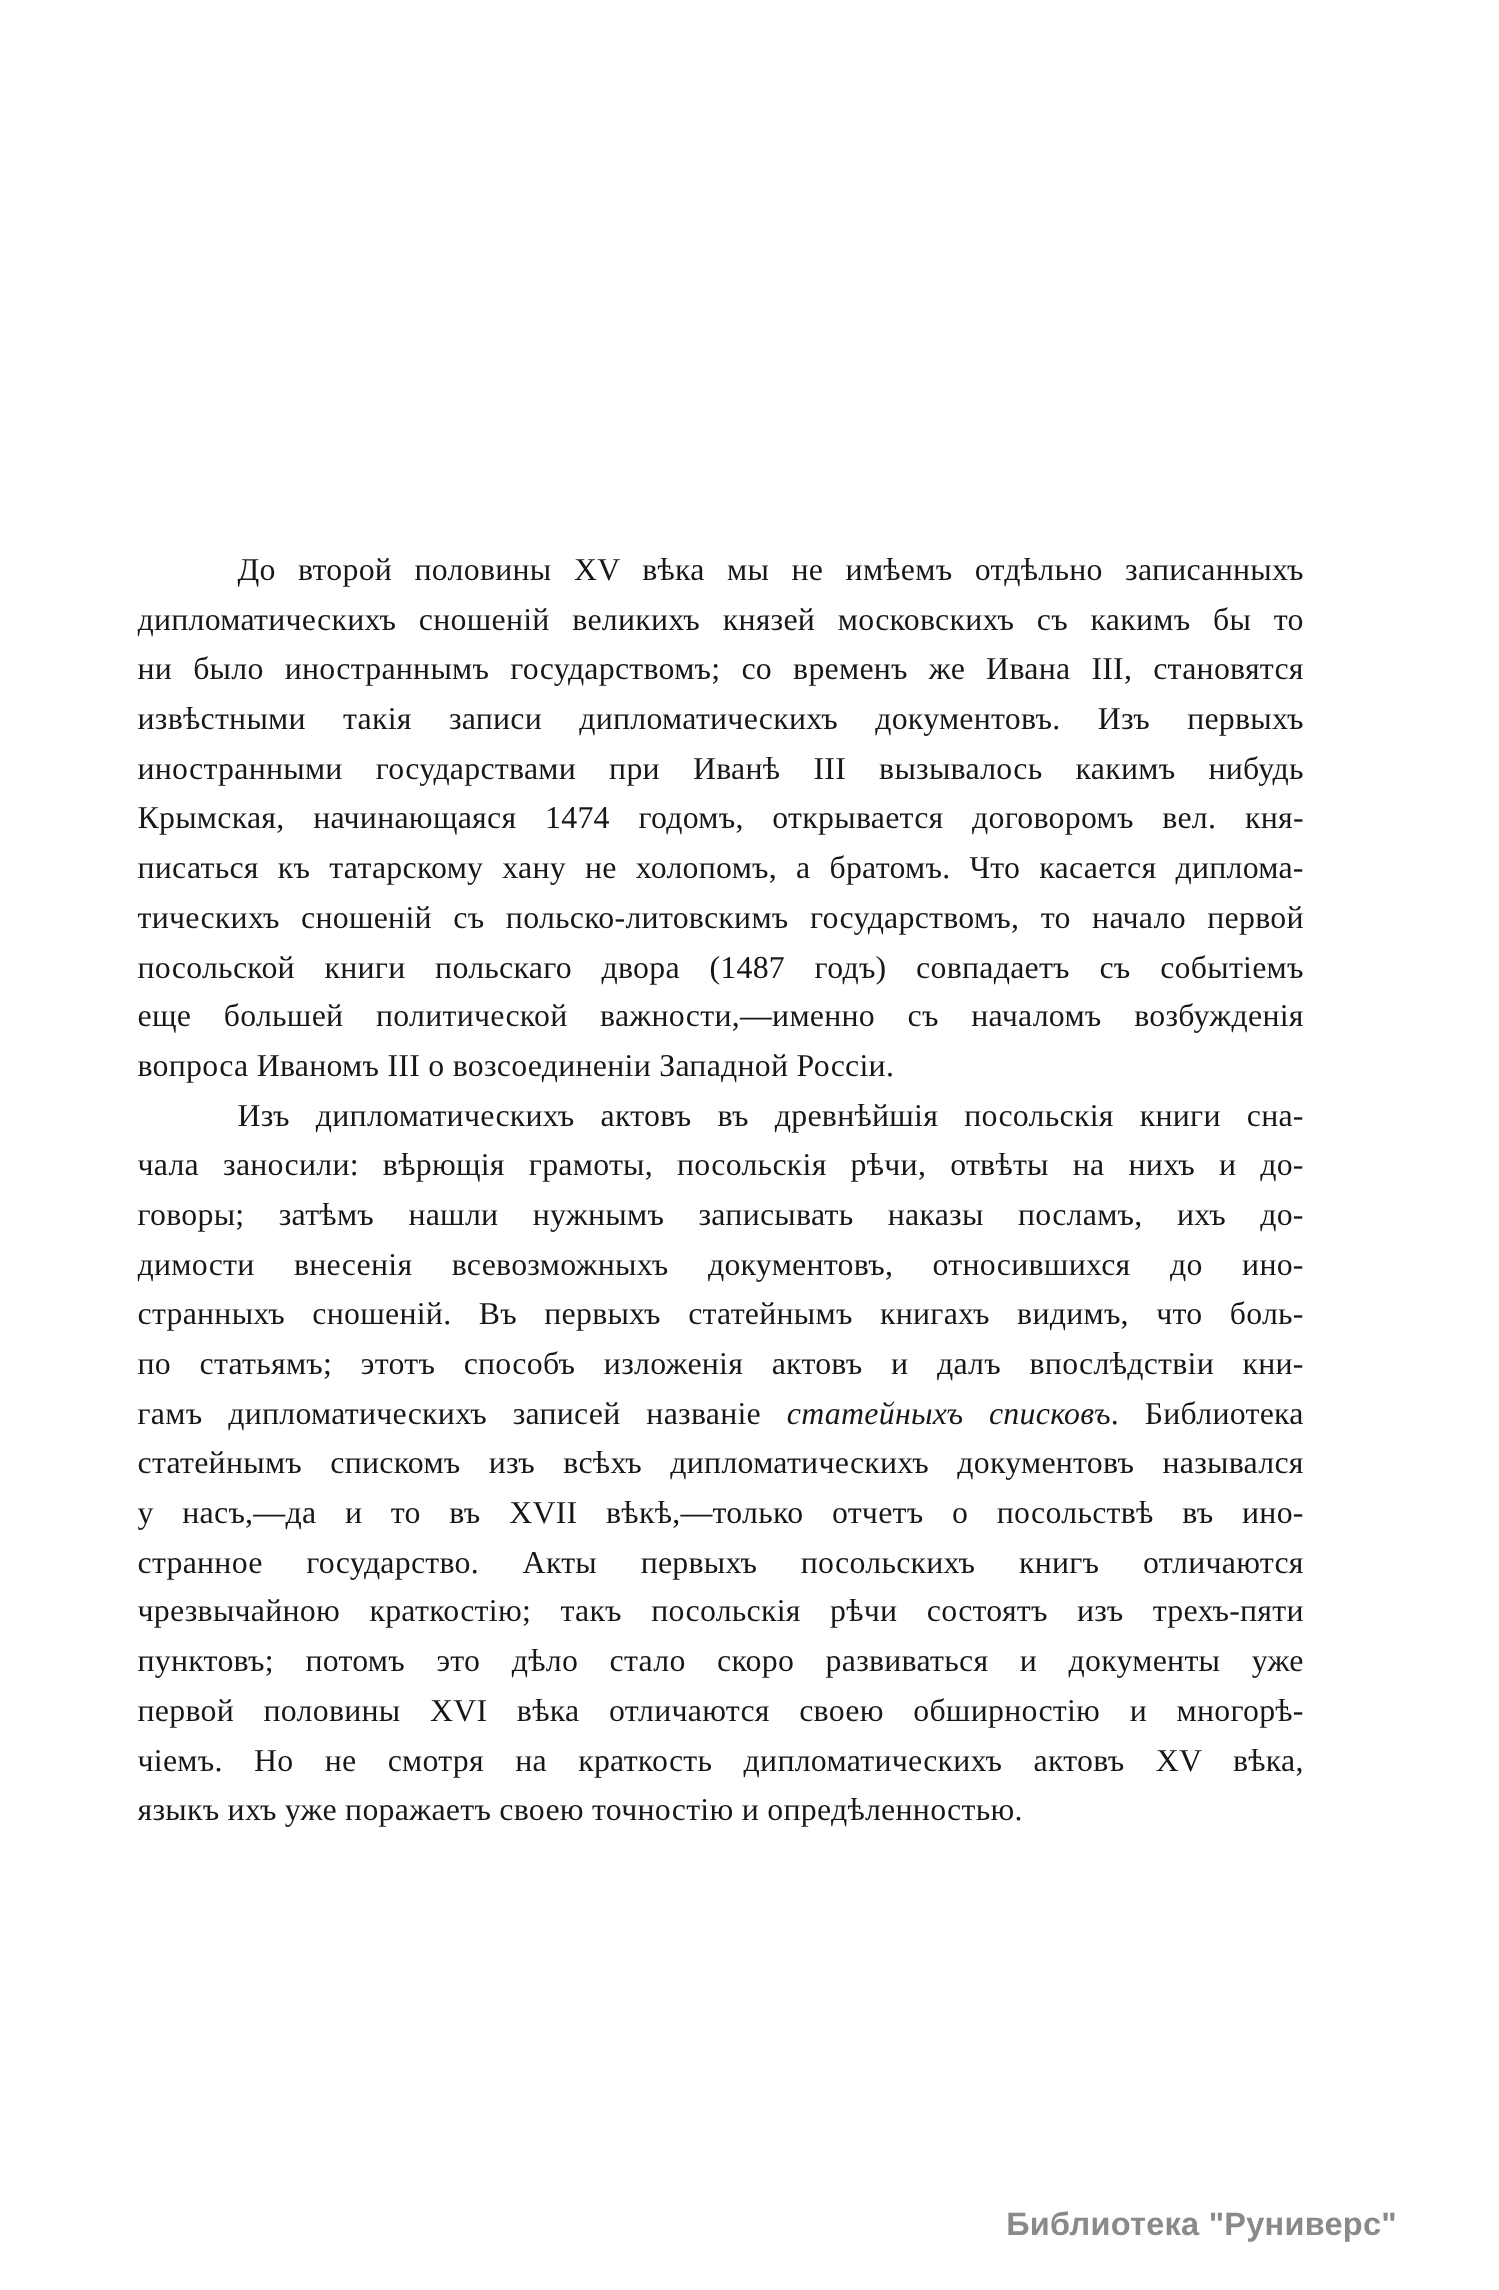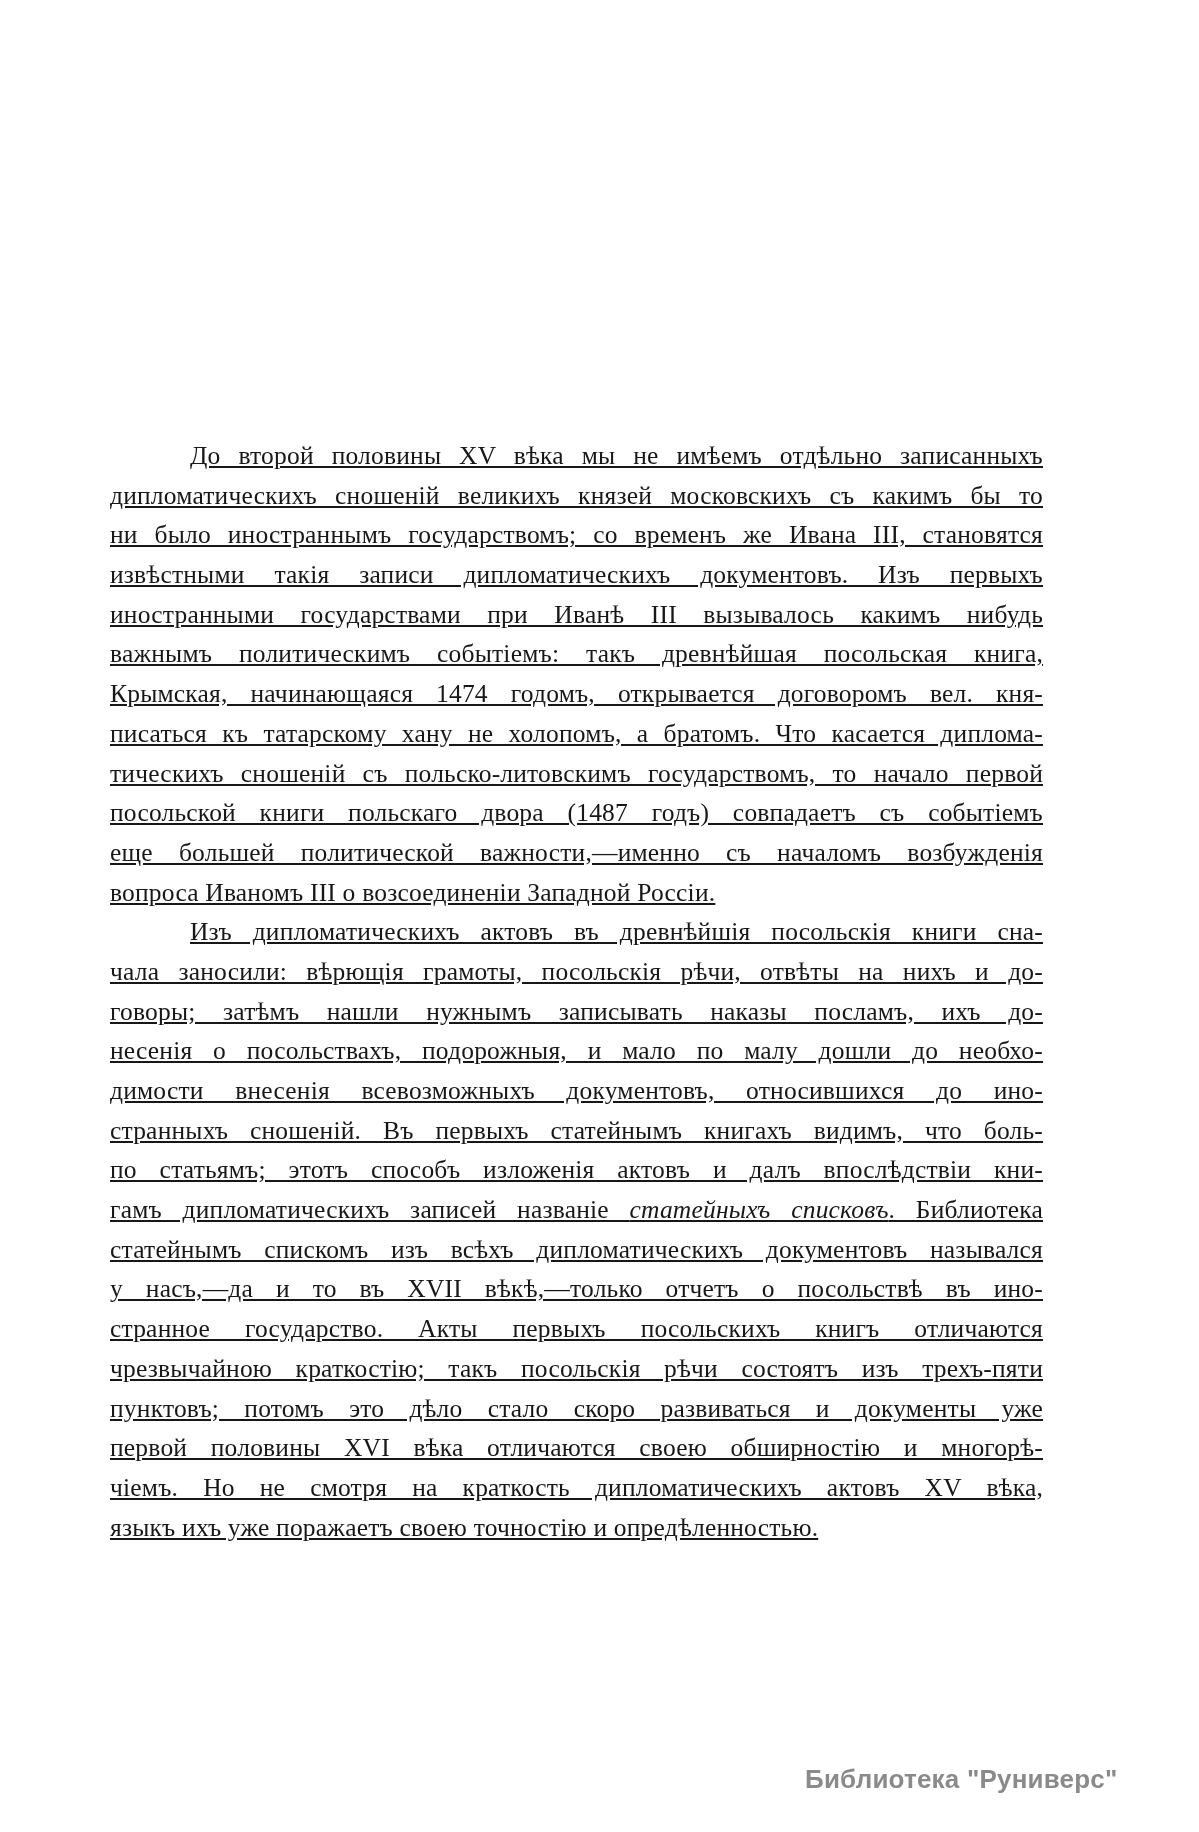--- a/index.html
+++ b/index.html
@@ -25,21 +25,20 @@
     position: absolute;
     left: 110px;
     top: 436px;
     width: 933px;
     color: #171717;
     font-size: 25.5px;
   }
   .para {
     margin: 0;
     padding: 0;
-    text-decoration: underline;
   }
   .line {
     height: 39.7px;
     line-height: 39.7px;
     overflow: hidden;
     text-align: justify;
     text-align-last: justify;
     letter-spacing: 0.2px;
   }
   .line.p-first {
@@ -69,33 +68,31 @@
 <body>
 
 <div class="page" style="background: rgb(255, 255, 255);">
   <div class="text-block" style="color: rgb(23, 23, 23);">
       <div class="para">
         <div class="line p-first"><span>До второй половины XV вѣка мы не имѣемъ отдѣльно записанныхъ</span></div>
         <div class="line"><span>дипломатическихъ сношеній великихъ князей московскихъ съ какимъ бы то</span></div>
         <div class="line"><span>ни было иностраннымъ государствомъ; со временъ же Ивана III, становятся</span></div>
         <div class="line"><span>извѣстными такія записи дипломатическихъ документовъ. Изъ первыхъ</span></div>
         <div class="line"><span>иностранными государствами при Иванѣ III вызывалось какимъ нибудь</span></div>
-        <div class="line"><span>важнымъ политическимъ событіемъ: такъ древнѣйшая посольская книга,</span></div>
         <div class="line"><span>Крымская, начинающаяся 1474 годомъ, открывается договоромъ вел. кня-</span></div>
         <div class="line"><span>писаться къ татарскому хану не холопомъ, а братомъ. Что касается диплома-</span></div>
         <div class="line"><span>тическихъ сношеній съ польско-литовскимъ государствомъ, то начало первой</span></div>
         <div class="line"><span>посольской книги польскаго двора (1487 годъ) совпадаетъ съ событіемъ</span></div>
         <div class="line"><span>еще большей политической важности,—именно съ началомъ возбужденія</span></div>
         <div class="line p-last"><span>вопроса Иваномъ III о возсоединеніи Западной Россіи.</span></div>
       </div>
       <div class="para">
         <div class="line p-first"><span>Изъ дипломатическихъ актовъ въ древнѣйшія посольскія книги сна-</span></div>
         <div class="line"><span>чала заносили: вѣрющія грамоты, посольскія рѣчи, отвѣты на нихъ и до-</span></div>
         <div class="line"><span>говоры; затѣмъ нашли нужнымъ записывать наказы посламъ, ихъ до-</span></div>
-        <div class="line"><span>несенія о посольствахъ, подорожныя, и мало по малу дошли до необхо-</span></div>
         <div class="line"><span>димости внесенія всевозможныхъ документовъ, относившихся до ино-</span></div>
         <div class="line"><span>странныхъ сношеній. Въ первыхъ статейнымъ книгахъ видимъ, что боль-</span></div>
         <div class="line"><span>по статьямъ; этотъ способъ изложенія актовъ и далъ впослѣдствіи кни-</span></div>
         <div class="line"><span>гамъ дипломатическихъ записей названіе </span><span class="italic">статейныхъ списковъ</span><span>. Библиотека</span></div>
         <div class="line"><span>статейнымъ спискомъ изъ всѣхъ дипломатическихъ документовъ назывался</span></div>
         <div class="line"><span>у насъ,—да и то въ XVII вѣкѣ,—только отчетъ о посольствѣ въ ино-</span></div>
         <div class="line"><span>странное государство. Акты первыхъ посольскихъ книгъ отличаются</span></div>
         <div class="line"><span>чрезвычайною краткостію; такъ посольскія рѣчи состоятъ изъ трехъ-пяти</span></div>
         <div class="line"><span>пунктовъ; потомъ это дѣло стало скоро развиваться и документы уже</span></div>
         <div class="line"><span>первой половины XVI вѣка отличаются своею обширностію и многорѣ-</span></div>

